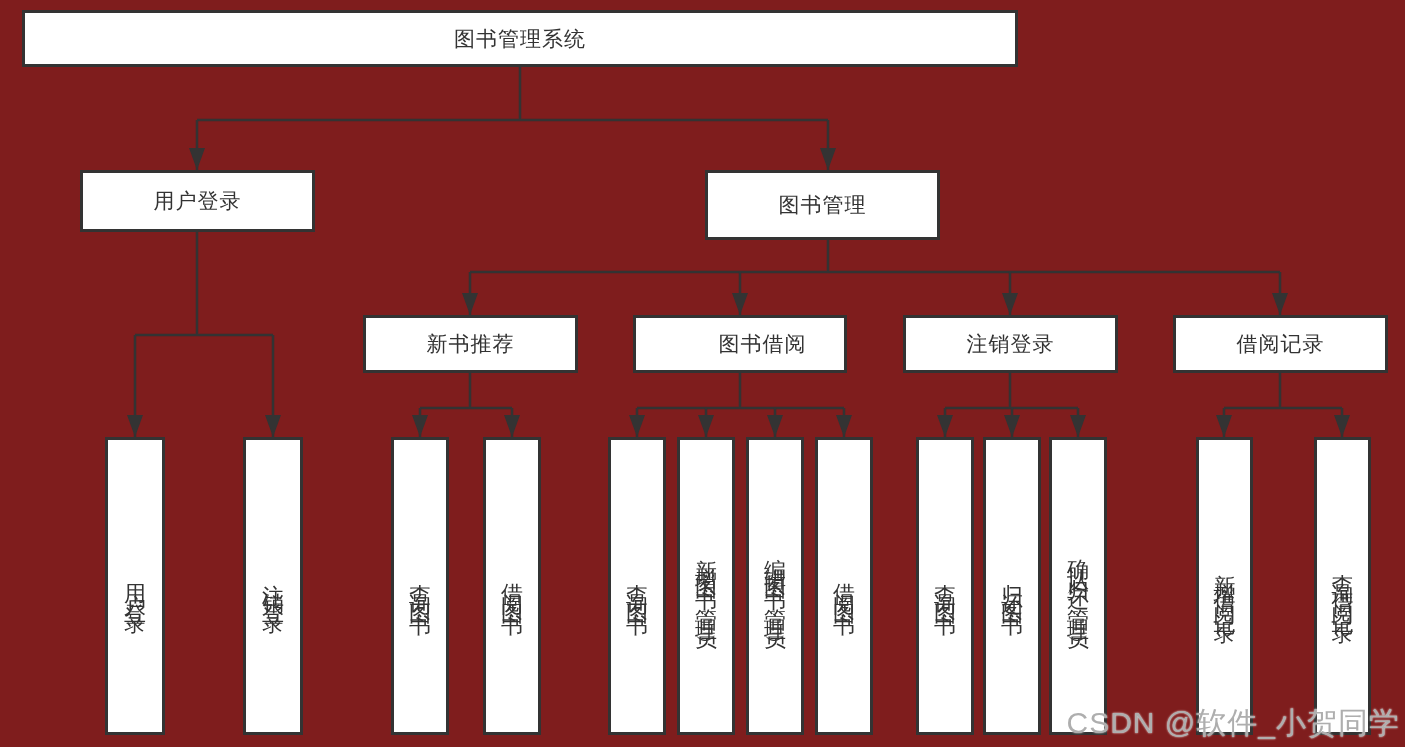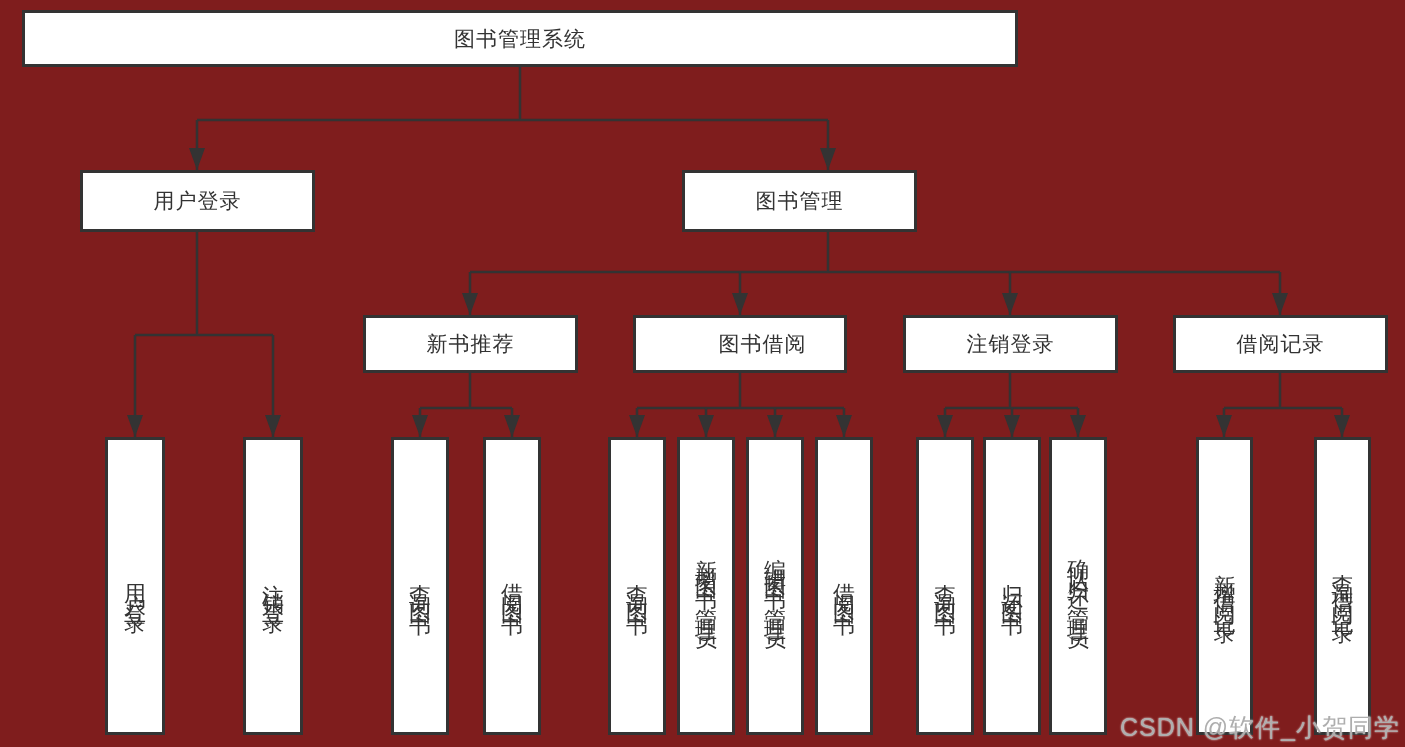--- a/index.html
+++ b/index.html
@@ -35,21 +35,21 @@
   #connectors {
     position: absolute;
     left: 0; top: 0;
     width: 1405px; height: 747px;
     pointer-events: none;
   }
   .watermark {
     position: absolute;
     right: 5px;
     bottom: 3px;
-    font-size: 25px;
+    font-size: 30px;
     color: #aeaeae;
     letter-spacing: 1px;
     text-shadow: 0 0 2px #ffffff;
     text-align: right;
   }
 </style>
 </head>
 <body>
 
 <div id="canvas">
@@ -90,21 +90,21 @@
     <line x1="1342" y1="408" x2="1342" y2="437" stroke="#333333" stroke-width="2.5" marker-end="url(#arrow)"></line>
   </svg>
 
   <div class="box" style="left:22px; top:10px; width:996px; height:57px;">
     <span>图书管理系统</span>
   </div>
 
   <div class="box" style="left:80px; top:170px; width:235px; height:62px;">
     <span>用户登录</span>
   </div>
-  <div class="box" style="left:682px; top:170px; width:235px; height:62px;">
+  <div class="box" style="left:705px; top:170px; width:235px; height:70px;">
     <span>图书管理</span>
   </div>
 
   <div class="box" style="left:363px; top:315px; width:215px; height:58px;">
     <span>新书推荐</span>
   </div>
   <div class="box" style="left:633px; top:315px; width:214px; height:58px;padding-left:45px;">
     <span>图书借阅</span>
   </div>
   <div class="box" style="left:903px; top:315px; width:215px; height:58px;">

